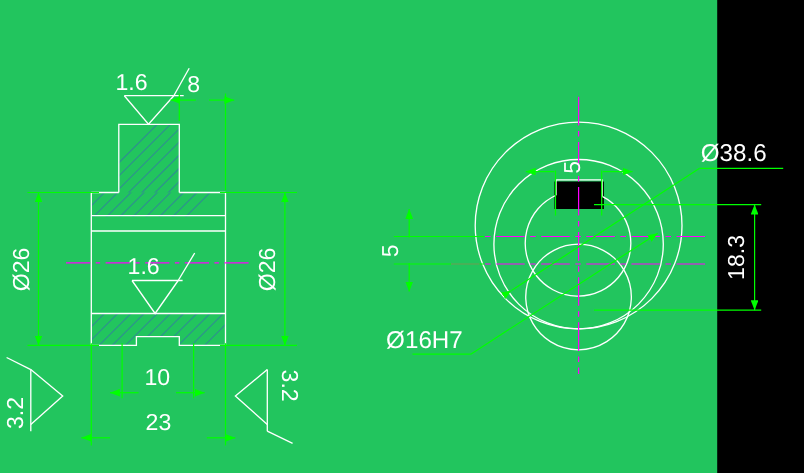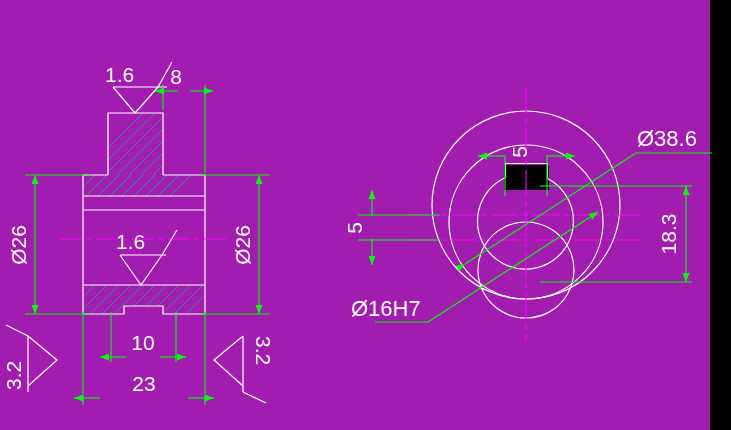--- a/index.html
+++ b/index.html
@@ -1,17 +1,17 @@
 <!DOCTYPE html>
 <html><head>
 <meta charset="utf-8">
 <style>
   html,body{margin:0;padding:0;background:#000;}
   body{width:731px;height:430px;overflow:hidden;font-family:"Liberation Sans",sans-serif;}
-  #cad-canvas{position:relative;width:710px;height:430px;background:#a21caf;}
+  #cad-canvas{position:relative;width:652px;height:430px;background:#22c55e;}
   svg{display:block;}
 </style>
 </head>
 <body>
 
 <div id="cad-canvas">
 <svg width="731" height="430" viewBox="0 0 731 430" xmlns="http://www.w3.org/2000/svg">
 
   <defs>
     <clipPath id="clipBoss">

